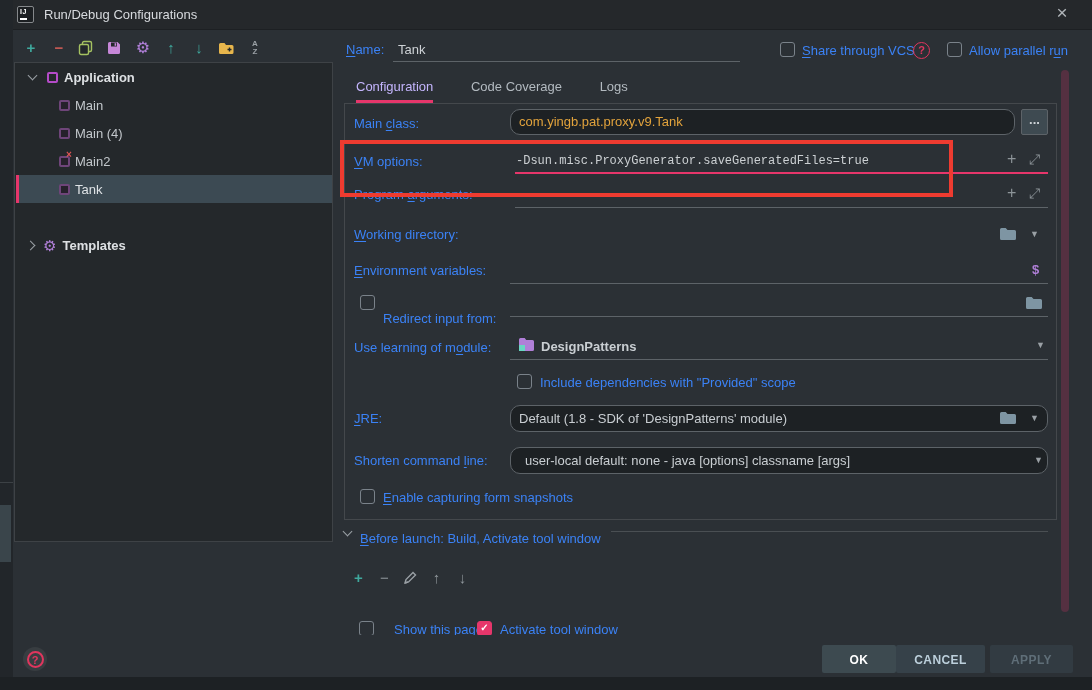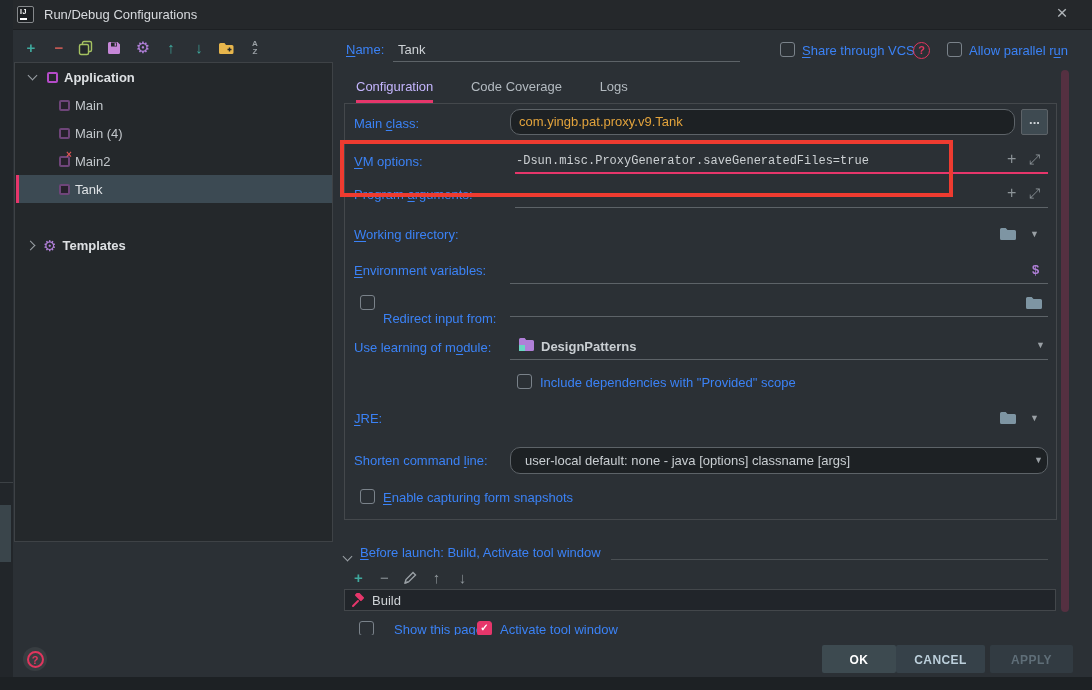--- a/index.html
+++ b/index.html
@@ -183,60 +183,52 @@
       </svg>
   </span>
   <span class="abs" style="left:541px;top:339px;color:#c9ced2;font-weight:bold;">DesignPatterns</span>
   <span class="abs gray" style="left:1036px;top:340px;font-size:9px;">▼</span>
   <div class="abs uline" style="left:510px;top:359px;width:538px;"></div>
 
   <span class="abs cb" style="left:517px;top:374px;"></span>
   <span class="abs lbl" style="left:540px;top:375px;"><span>Include dependencies with "Provided" scope</span><span class="mn"></span><span></span></span>
 
   <span class="abs lbl" style="left:354px;top:411px;"><span></span><span class="mn">J</span><span>RE:</span></span>
+  <div class="abs bx" style="left:510px;top:405px;width:538px;height:27px;line-height:25px;padding-left:8px;color:#c9ced2;">Default (1.8 - SDK of 'DesignPatterns' module)</div>
   <span class="abs" style="left:999px;top:411px;">
     <svg width="18" height="14" viewBox="0 0 18 14">
         <path d="M1 2.5A1.5 1.5 0 0 1 2.5 1h4.2L8.5 3h7A1.5 1.5 0 0 1 17 4.5v7a1.5 1.5 0 0 1-1.5 1.5h-13A1.5 1.5 0 0 1 1 11.5z" fill="#7e95a3"></path>
       </svg>
   </span>
   <span class="abs gray" style="left:1030px;top:413px;font-size:9px;">▼</span>
 
   <span class="abs lbl" style="left:354px;top:453px;"><span>Shorten command </span><span class="mn">l</span><span>ine:</span></span>
   <div class="abs bx" style="left:510px;top:447px;width:538px;height:27px;line-height:25px;padding-left:14px;color:#c9ced2;">user-local default: none - java [options] classname [args]</div>
   <span class="abs gray" style="left:1034px;top:455px;font-size:9px;">▼</span>
 
   <span class="abs cb" style="left:360px;top:489px;"></span>
   <span class="abs lbl" style="left:383px;top:490px;"><span></span><span class="mn">E</span><span>nable capturing form snapshots</span></span>
 
-  <div class="abs" style="left:344px;top:545px;width:704px;display:flex;align-items:flex-end;">
+  <div class="abs" style="left:344px;top:531px;width:704px;display:flex;align-items:flex-start;">
     <span class="chev down" style="margin-top:-3px;"></span>
     <span class="lbl" style="margin-left:9px;"><span></span><span class="mn">B</span><span>efore launch: Build, Activate tool window</span></span>
     <span style="flex:1;height:1px;background:#4a4f53;margin-left:10px;"></span>
   </div>
   <div class="abs" style="left:351px;top:569px;display:flex;gap:11px;align-items:center;">
     <span class="tico teal" style="font-weight:bold;width:15px;">+</span>
     <span class="tico dim" style="width:15px;">−</span>
     <span class="tico" style="width:15px;">
       <svg width="14" height="14" viewBox="0 0 14 14">
           <path d="M2 12l1-3.5 7-7L12.5 4l-7 7z" fill="none" stroke="#9aa0a5" stroke-width="1.4"></path>
           <path d="M2 12l3-1" stroke="#9aa0a5" stroke-width="1.4"></path>
         </svg>
     </span>
     <span class="tico dim" style="width:15px;">↑</span>
     <span class="tico dim" style="width:15px;">↓</span>
   </div>
-  <div class="abs" style="left:344px;top:589px;width:712px;height:22px;background:#21252a;border:1px solid #43474b;display:flex;align-items:center;">
-    <span style="margin-left:6px;">
-      <svg width="15" height="15" viewBox="0 0 15 15">
-          <rect x="4" y="1" width="9" height="5" rx="1" transform="rotate(45 8.5 3.5)" fill="#e6366b"></rect>
-          <path d="M7 8L2 13" stroke="#e6366b" stroke-width="2" stroke-linecap="round"></path>
-        </svg>
-    </span>
-    <span style="margin-left:6px;color:#ced2d6;">Build</span>
-  </div>
 
   <div class="abs" style="left:344px;top:621px;width:714px;height:14px;overflow:hidden;">
     <span class="cb" style="position:absolute;left:15px;top:0;"></span>
     <span class="lbl" style="position:absolute;left:50px;top:1px;text-align:center;">Show this page</span>
     <span class="cb on" style="position:absolute;left:133px;top:0;"><span>✓</span></span>
     <span class="lbl" style="position:absolute;left:156px;top:1px;">Activate tool window</span>
   </div>
 
   <div class="abs scrollthumb"></div>
 

